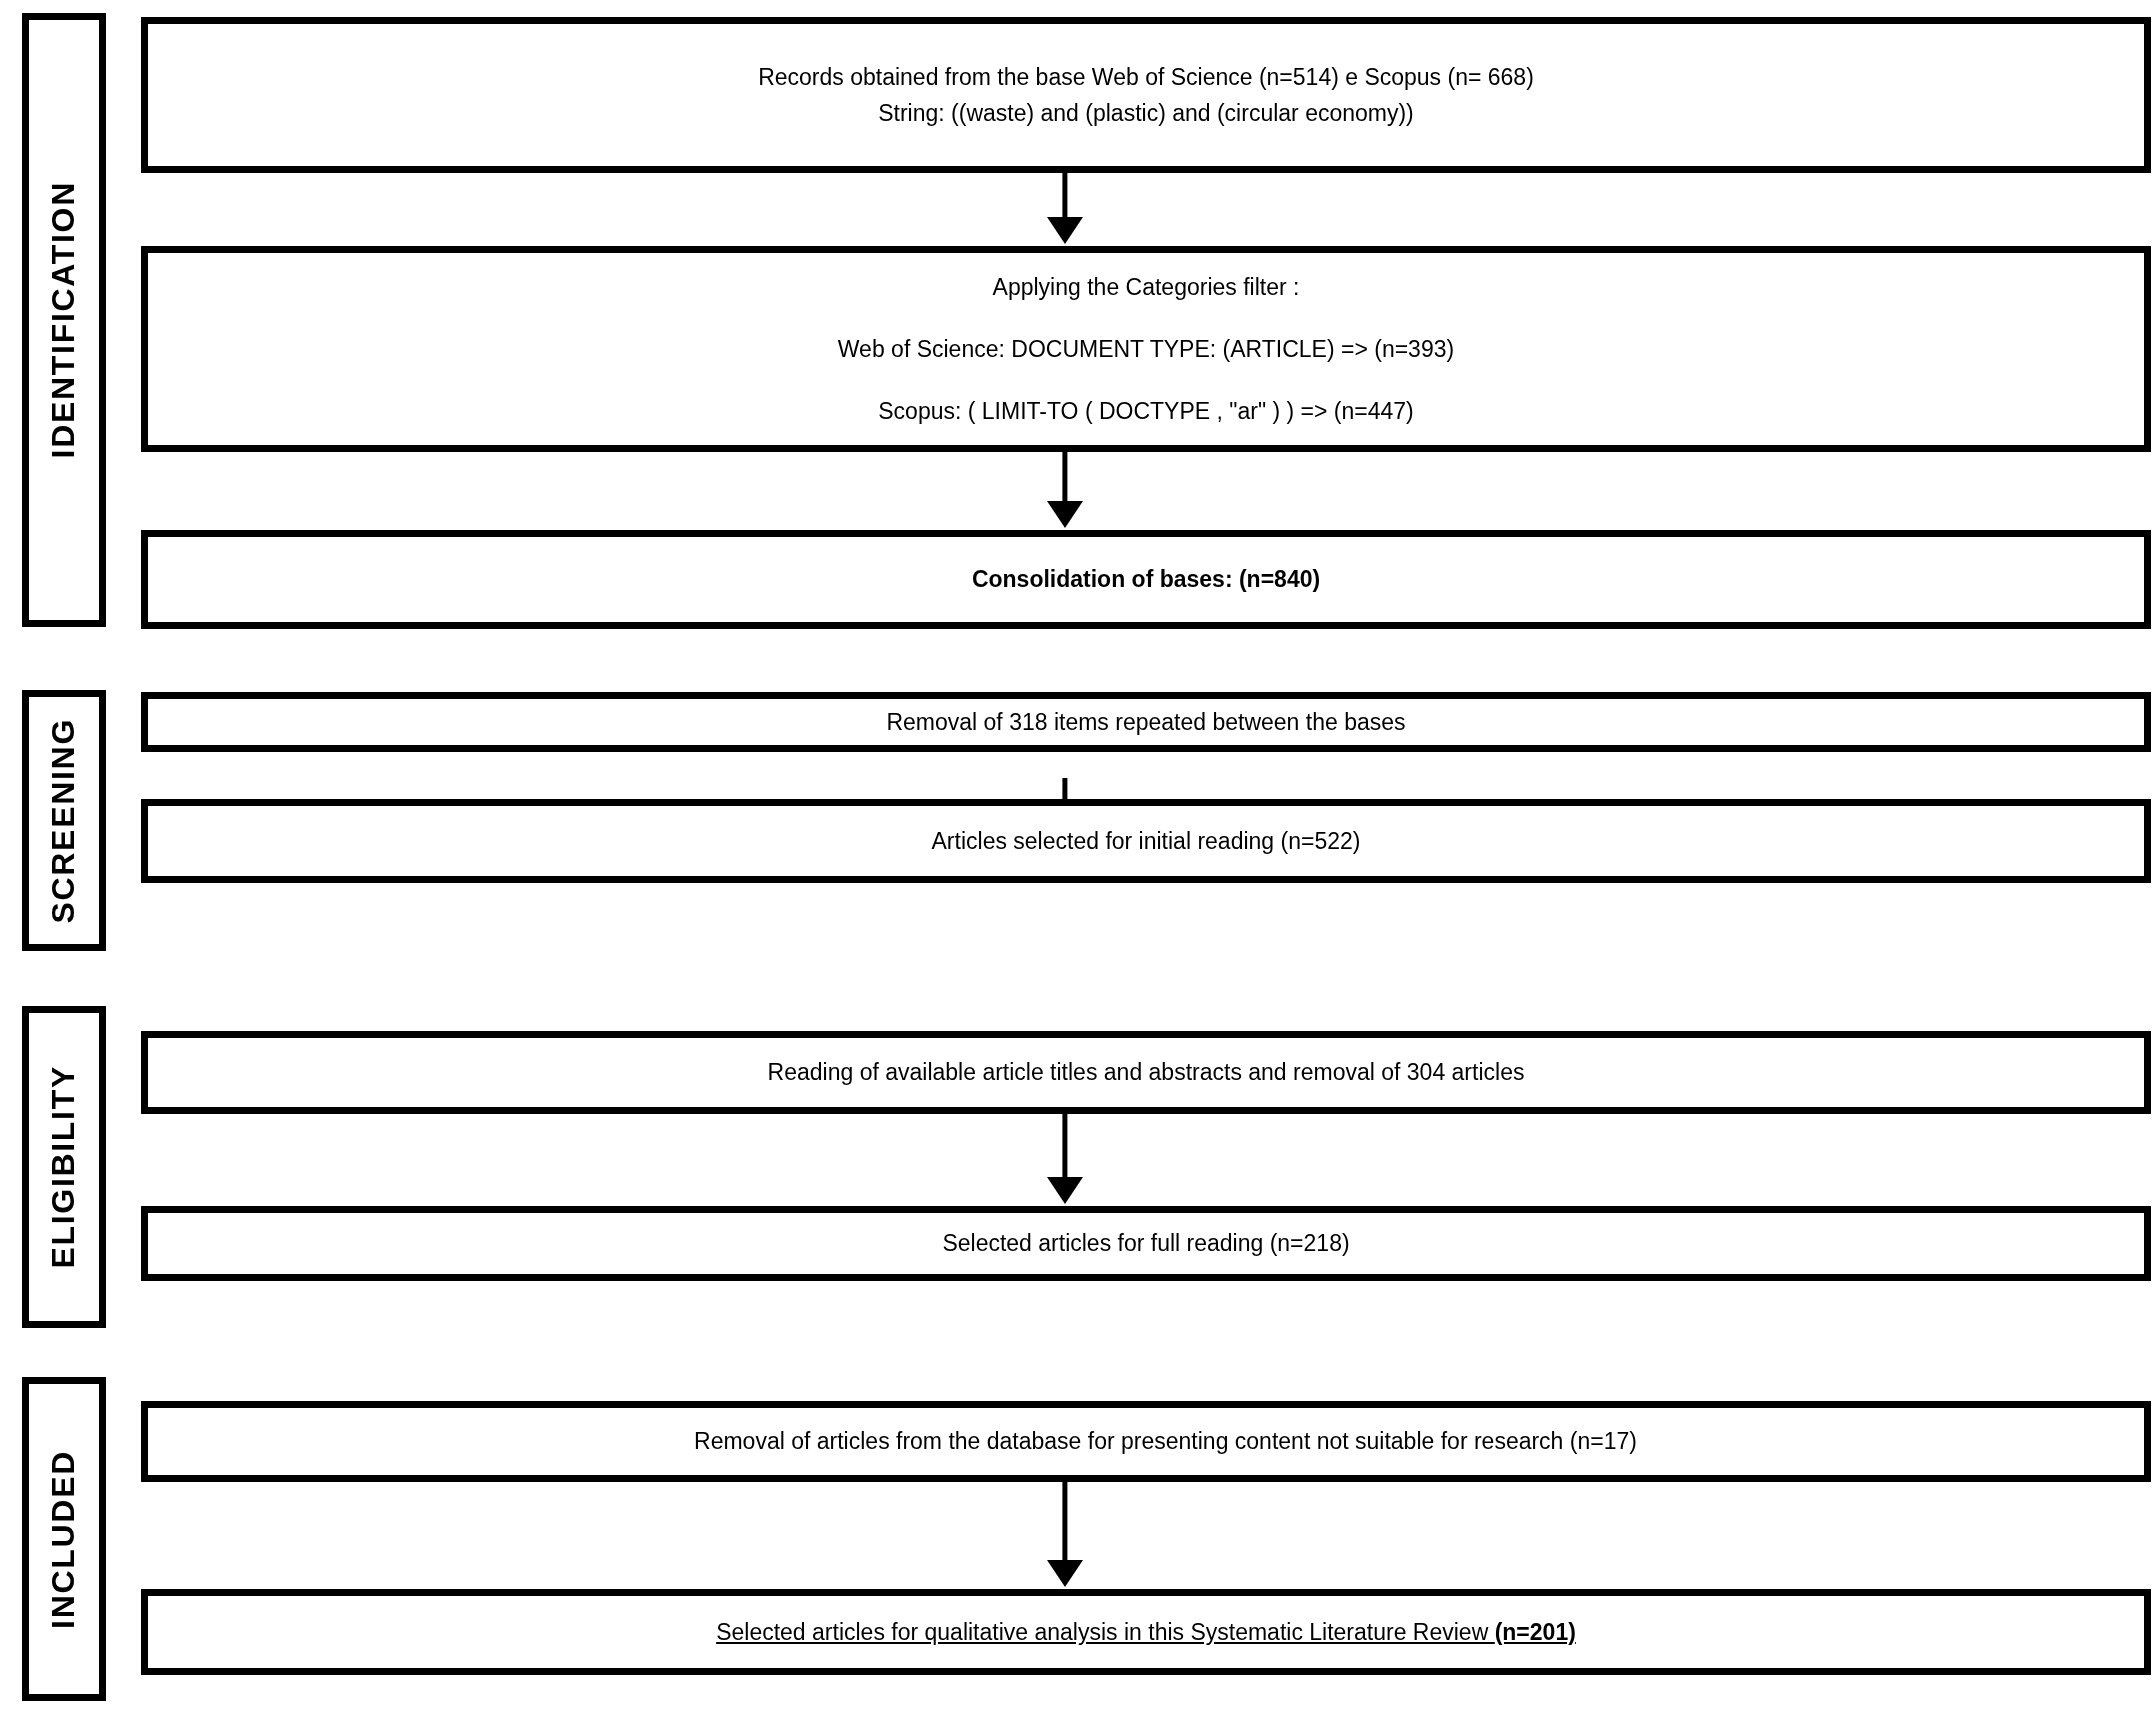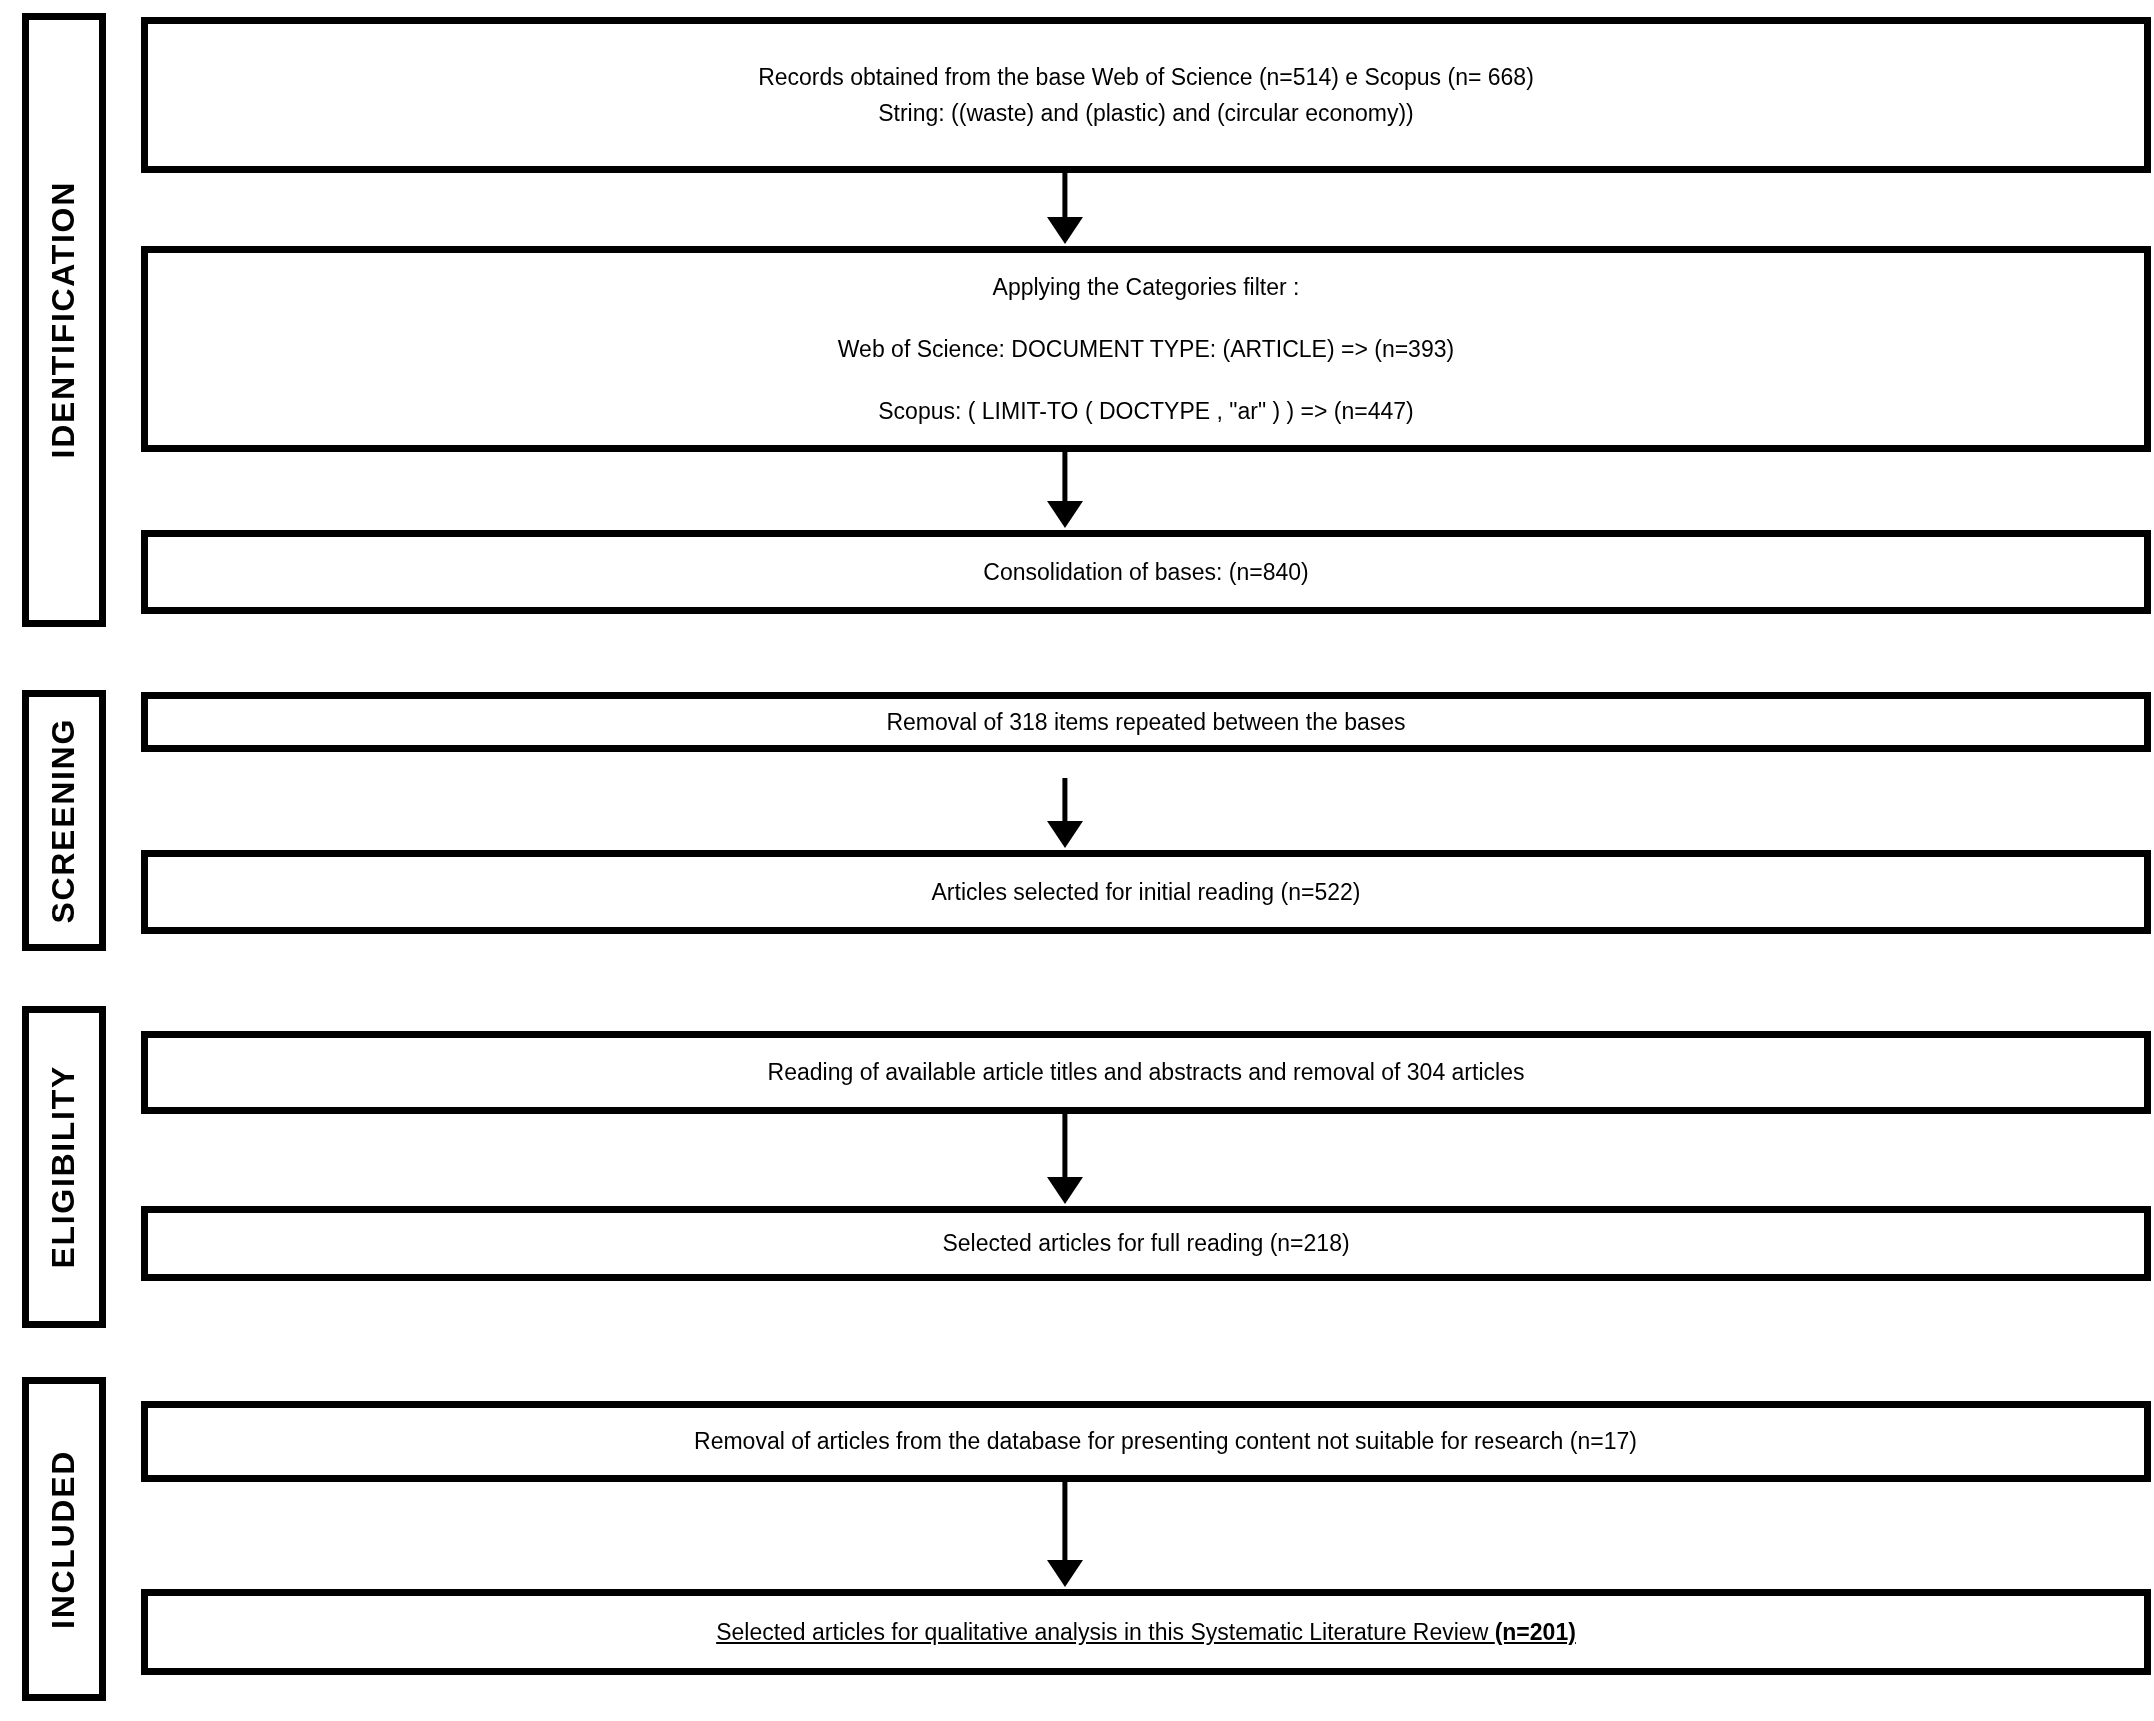--- a/index.html
+++ b/index.html
@@ -52,23 +52,23 @@
     display: flex;
     flex-direction: column;
     align-items: center;
     justify-content: center;
     text-align: center;
     font-size: 23px;
     line-height: 1.58;
   }
   .box-records        { top: 17.3px;   height: 156px; }
   .box-filter         { top: 246px;  height: 206px; gap: 26px; }
-  .box-consolidation  { top: 530px;  height: 84px;  }
+  .box-consolidation  { top: 530px;  height: 99px; font-weight: bold;  }
   .box-duplicates     { top: 692px;  height: 60px; }
-  .box-initial        { top: 850px;  height: 84px;  }
+  .box-initial        { top: 799px;  height: 84px;  }
   .box-titleabs       { top: 1031px; height: 83px;  }
   .box-fullreading    { top: 1206px; height: 75px; justify-content: center;  }
   .box-unsuitable     { top: 1401px; height: 81px; padding-left: 39px;  }
   .box-final          { top: 1589px; height: 86px; text-decoration: underline; }
   .flow-box b { font-weight: bold; }
 
   
   .arrow {
     position: absolute;
     left: 1046px;

